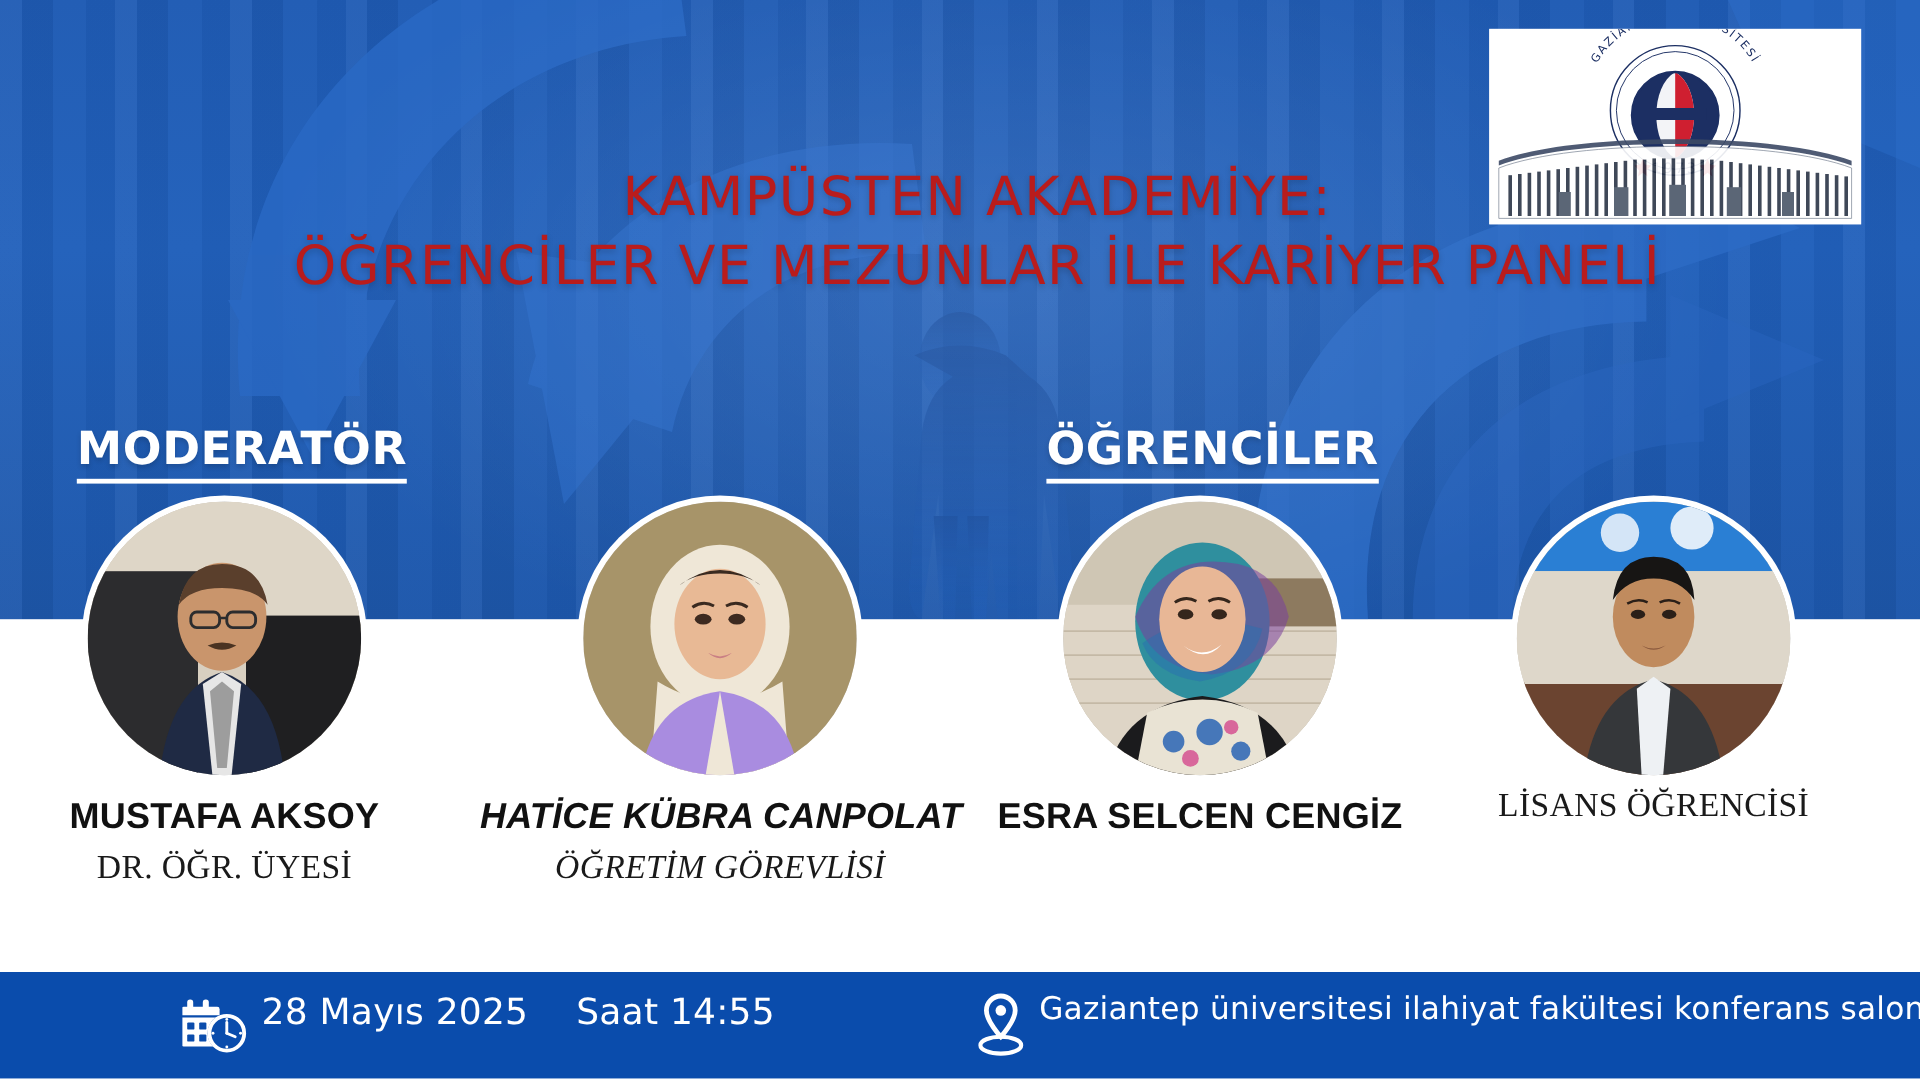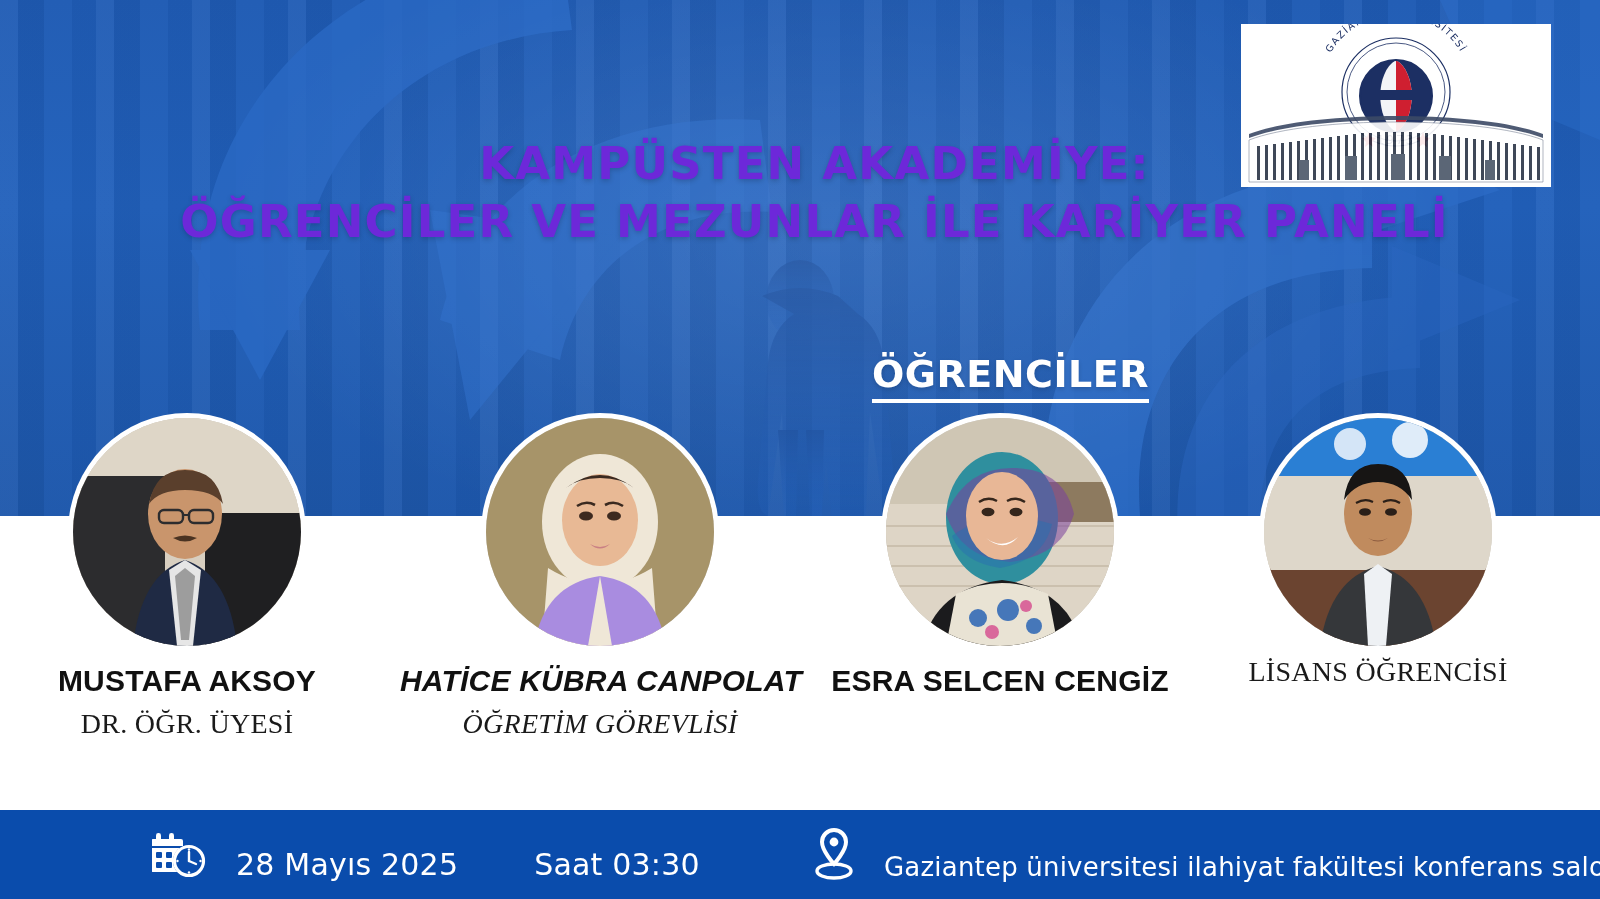--- a/index.html
+++ b/index.html
@@ -59,23 +59,23 @@
   .title-block {
     position: absolute;
     left: 0;
     top: 138px;
     width: 1600px;
     text-align: center;
     z-index: 6;
     pointer-events: none;
   }
   .title-line {
-    color: #6d28d9;
+    color: #b91c1c;
     font-family: "DejaVu Sans", sans-serif;
-    font-weight: 700;
+    font-weight: 400;
     letter-spacing: 1.2px;
     line-height: 1.16;
     text-shadow: 0 2px 5px rgba(0,0,0,0.18);
     margin-left: 29px;
   }
   .title-line.l1 { font-size: 45px; }
   .title-line.l2 { font-size: 45px; margin-top: 6px; }
 
   
   .logo-card {
@@ -166,22 +166,22 @@
     left: 0;
     top: 810px;
     width: 1600px;
     height: 89px;
     background: #0a4cac;
     z-index: 10;
   }
   .f-item {
     position: absolute;
     display: flex;
-    align-items: flex-end;
-    gap: 28px;
+    align-items: flex-start;
+    gap: 10px;
     color: #ffffff;
   }
   .f-date { left: 152px; top: 16px; }
   .f-place { left: 812px; top: 16px; }
 
   .f-ico { flex: 0 0 auto; display: block; }
 
   .f-text {
     font-family: "DejaVu Sans", sans-serif;
     font-size: 28px;
@@ -330,20 +330,23 @@
           <rect x="58" y="136" width="10" height="20"></rect>
           <rect x="104" y="132" width="12" height="24"></rect>
           <rect x="150" y="130" width="14" height="26"></rect>
           <rect x="198" y="132" width="12" height="24"></rect>
           <rect x="244" y="136" width="10" height="20"></rect>
         </g>
       </g>
     </svg>
   </div>
 
+  <div class="sec-head sec-moderator">
+    <span class="u">MODERATÖR</span>
+  </div>
   <div class="sec-head sec-panelists">
     <span class="u">ÖĞRENCİLER</span>
   </div>
 
   <div class="people">
 
     <div class="person p0">
       <div class="avatar">
         <svg viewBox="0 0 228 228">
           <rect width="228" height="228" fill="#d8cfc0"></rect>
@@ -472,21 +475,21 @@
         </g>
         <g fill="#ffffff">
           <circle cx="37" cy="23.5" r="1.2"></circle>
             <circle cx="48.5" cy="35" r="1.2"></circle>
           <circle cx="37" cy="46.5" r="1.2"></circle>
             <circle cx="25.5" cy="35" r="1.2"></circle>
         </g>
       </svg>
       <span class="f-text date-main">28 Mayıs 2025</span>
       <span class="f-gap"></span>
-      <span class="f-text date-main">Saat 03:30</span>
+      <span class="f-text date-main">Saat 14:55</span>
     </div>
 
     <div class="f-item f-place">
       <svg class="f-ico" width="44" height="56" viewBox="0 0 44 56">
         <path d="M22 4 a12 12 0 0 1 12 12 c0 9 -12 22 -12 22 s-12 -13 -12 -22 a12 12 0 0 1 12 -12 Z" fill="none" stroke="#ffffff" stroke-width="4"></path>
         <circle cx="22" cy="16" r="4.4" fill="#ffffff"></circle>
         <ellipse cx="22" cy="45" rx="17" ry="7" fill="none" stroke="#ffffff" stroke-width="3.4"></ellipse>
       </svg>
       <span class="f-text place">Gaziantep üniversitesi ilahiyat fakültesi konferans salonu</span>
     </div>

